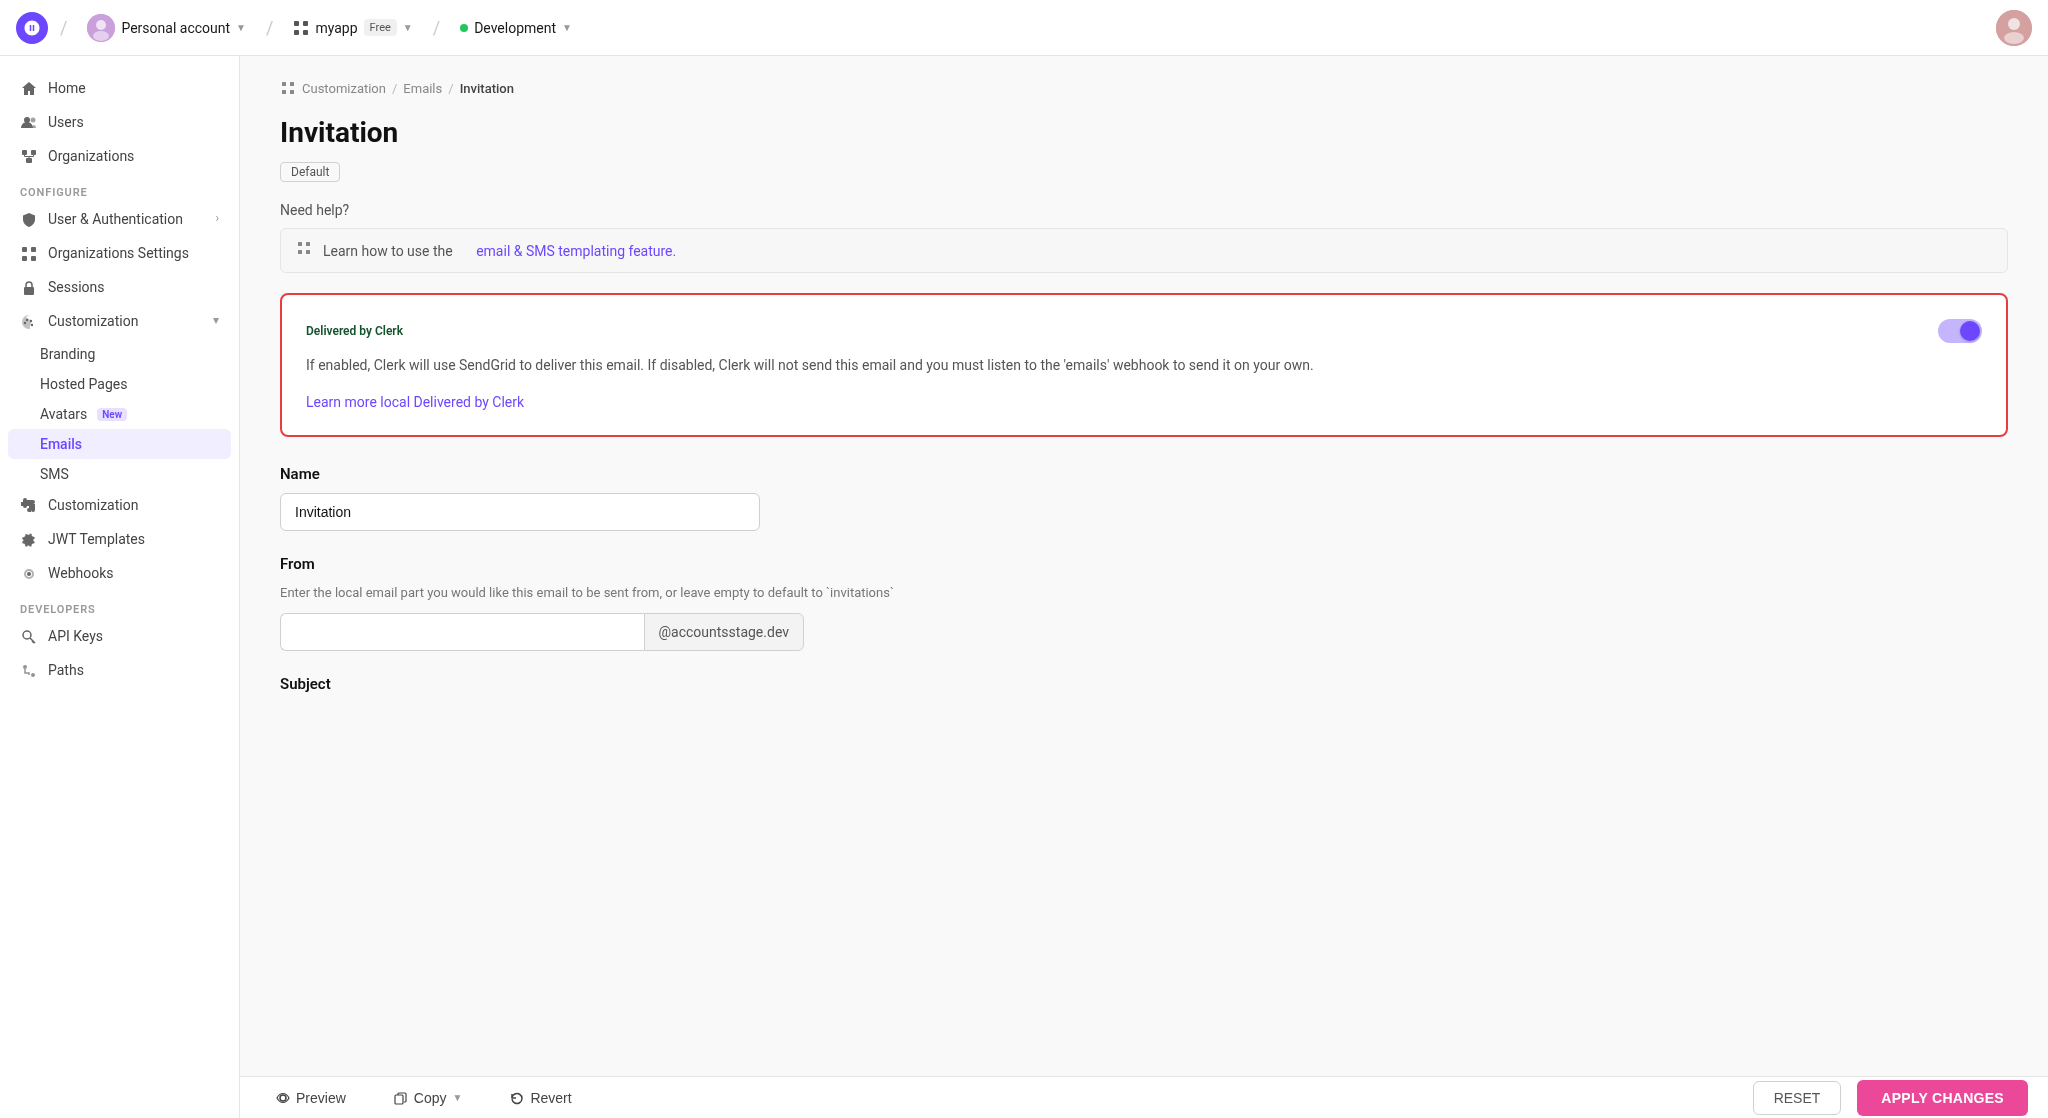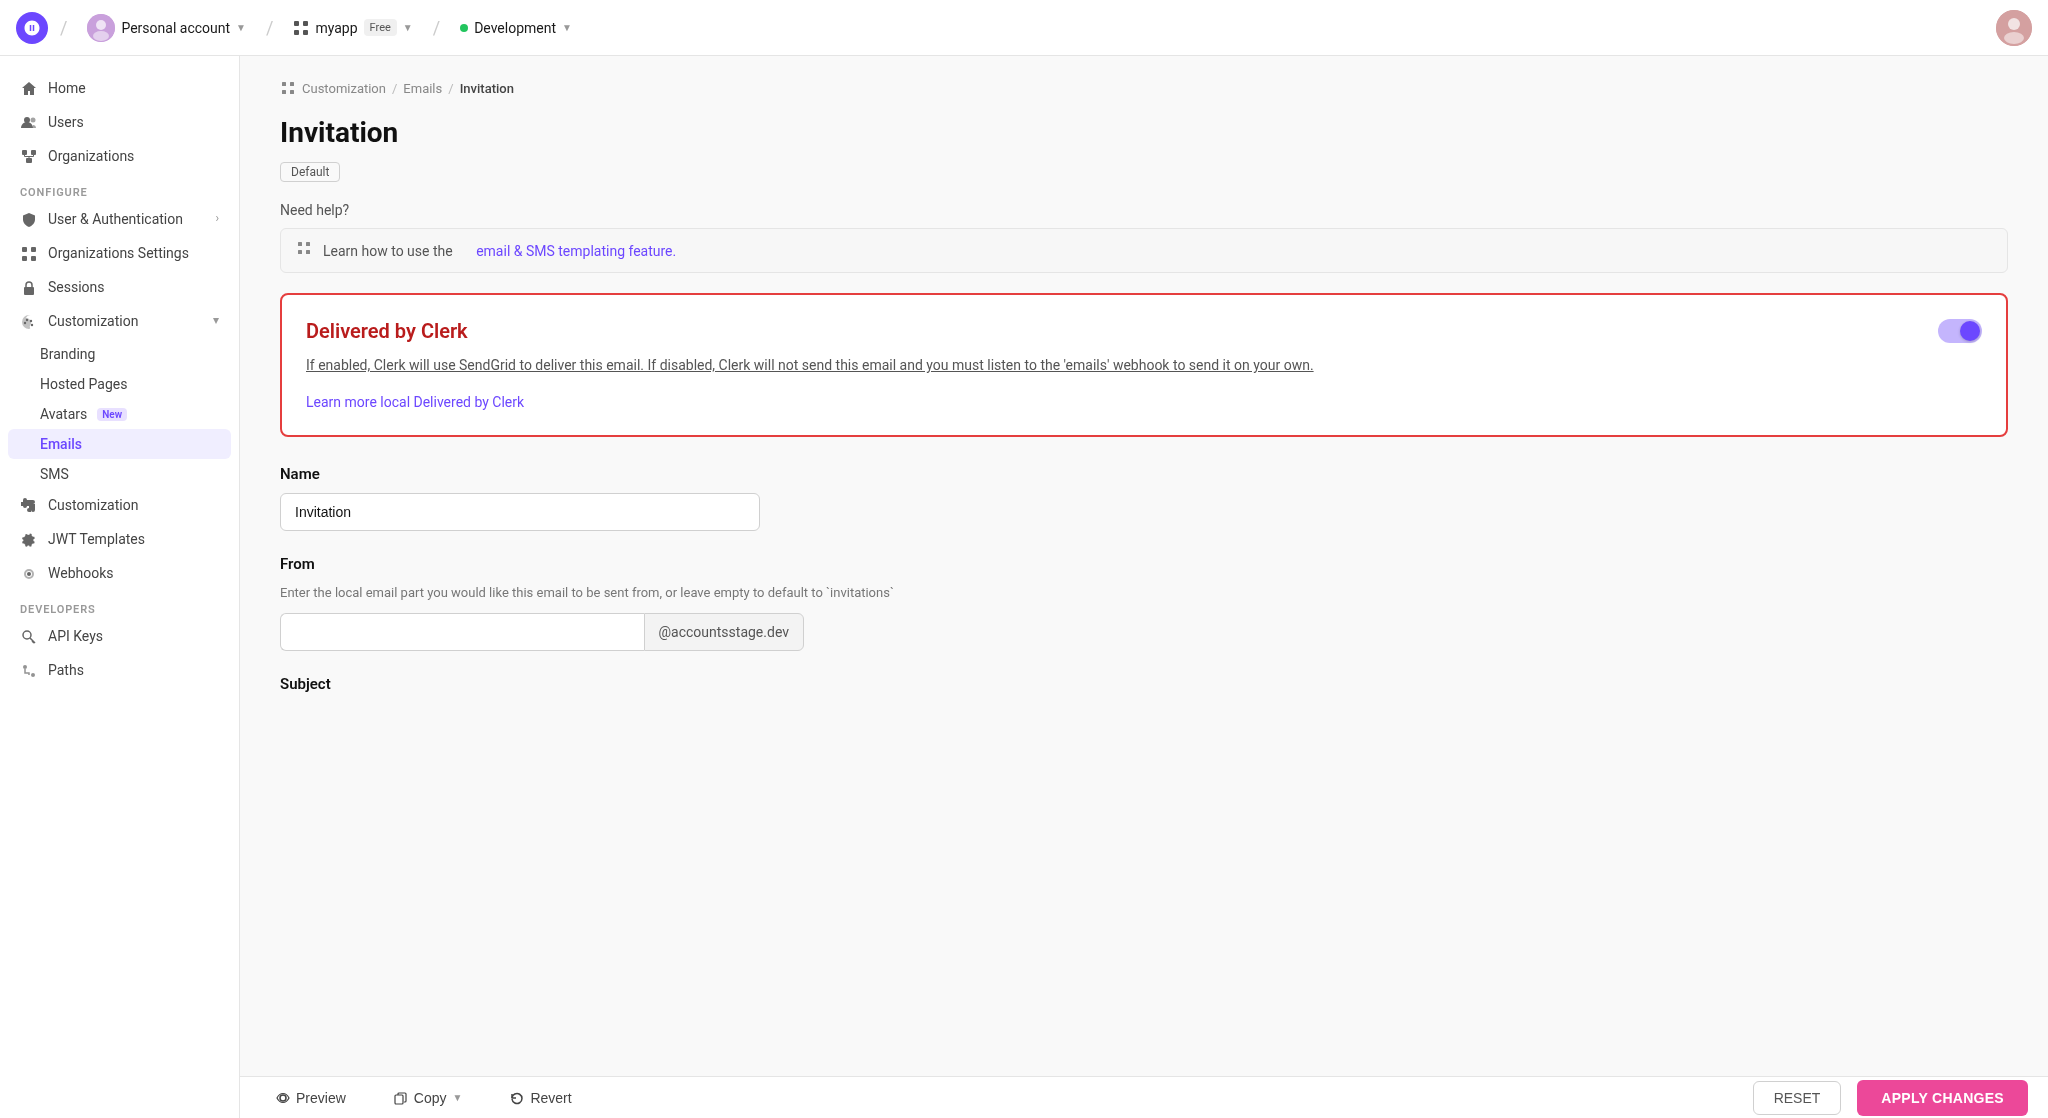--- a/index.html
+++ b/index.html
@@ -45,22 +45,22 @@
     .page-title { font-size: 28px; font-weight: 700; color: #111; margin-bottom: 12px; }
     .tag-default { display: inline-block; border: 1px solid #d0d0d0; color: #555; font-size: 12px; padding: 2px 10px; border-radius: 4px; margin-bottom: 20px; }
 
     
     .help-box { background: #f7f7f7; border: 1px solid #e5e5e5; border-radius: 6px; padding: 12px 16px; margin-bottom: 20px; font-size: 14px; color: #555; display: flex; align-items: center; gap: 10px; }
     .help-link { color: #6c47ff; text-decoration: none; }
 
     
     .clerk-card { border: 2px solid #e53e3e; border-radius: 8px; padding: 24px; background: #fff; margin-bottom: 28px; }
     .clerk-card-header { display: flex; align-items: center; justify-content: space-between; margin-bottom: 12px; }
-    .clerk-card-title { font-size: 20px; font-weight: 600; color: #b91c1c; }
-    .clerk-card-desc { font-size: 14px; color: #555; line-height: 1.5; margin-bottom: 16px; text-decoration: underline; }
+    .clerk-card-title { font-size: 12px; font-weight: 600; color: #14532d; }
+    .clerk-card-desc { font-size: 14px; color: #555; line-height: 1.5; margin-bottom: 16px; }
     .clerk-card-link { color: #6c47ff; text-decoration: none; font-size: 14px; }
 
     
     .toggle { width: 44px; height: 24px; background: #c4b5fd; border-radius: 12px; position: relative; cursor: pointer; transition: background 0.2s; }
     .toggle-knob { width: 20px; height: 20px; background: #6c47ff; border-radius: 50%; position: absolute; top: 2px; right: 2px; transition: right 0.2s; box-shadow: 0 1px 3px rgba(0,0,0,0.2); }
 
     
     .form-section { margin-bottom: 24px; }
     .form-label { font-size: 15px; font-weight: 600; color: #111; margin-bottom: 10px; }
     .form-sublabel { font-size: 13px; color: #777; margin-bottom: 10px; line-height: 1.5; }

